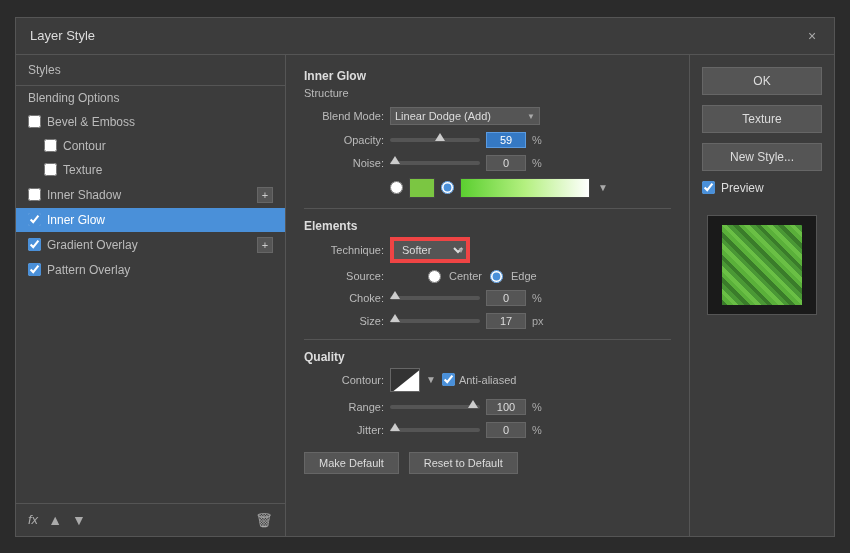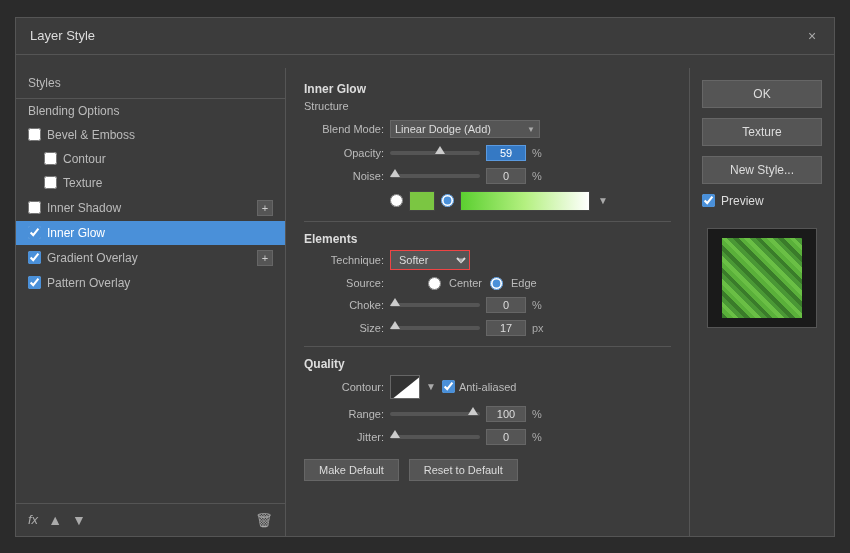--- a/index.html
+++ b/index.html
@@ -42,21 +42,20 @@
       cursor: pointer;
       color: #aaa;
       font-size: 14px;
       line-height: 16px;
       text-align: center;
     }
     .content {
       display: flex;
       flex: 1;
       overflow: hidden;
-      margin-top: 13px;
     }
     
     .left-panel {
       width: 270px;
       background: #3c3c3c;
       border-right: 1px solid #555;
       display: flex;
       flex-direction: column;
     }
     .left-panel-header {
@@ -322,21 +321,21 @@
     input[type="checkbox"] {
       accent-color: #4a90d9;
       cursor: pointer;
     }
     input[type="radio"] {
       accent-color: #4a90d9;
       cursor: pointer;
     }
     select {
       background: #555;
-      border: 1px solid #ef4444;
+      border: 4px solid #ef4444;
       color: #ddd;
       font-size: 11px;
       padding: 2px 4px;
       cursor: pointer;
     }
     .technique-select {
       width: 80px;
     }
   </style>
 </head>

